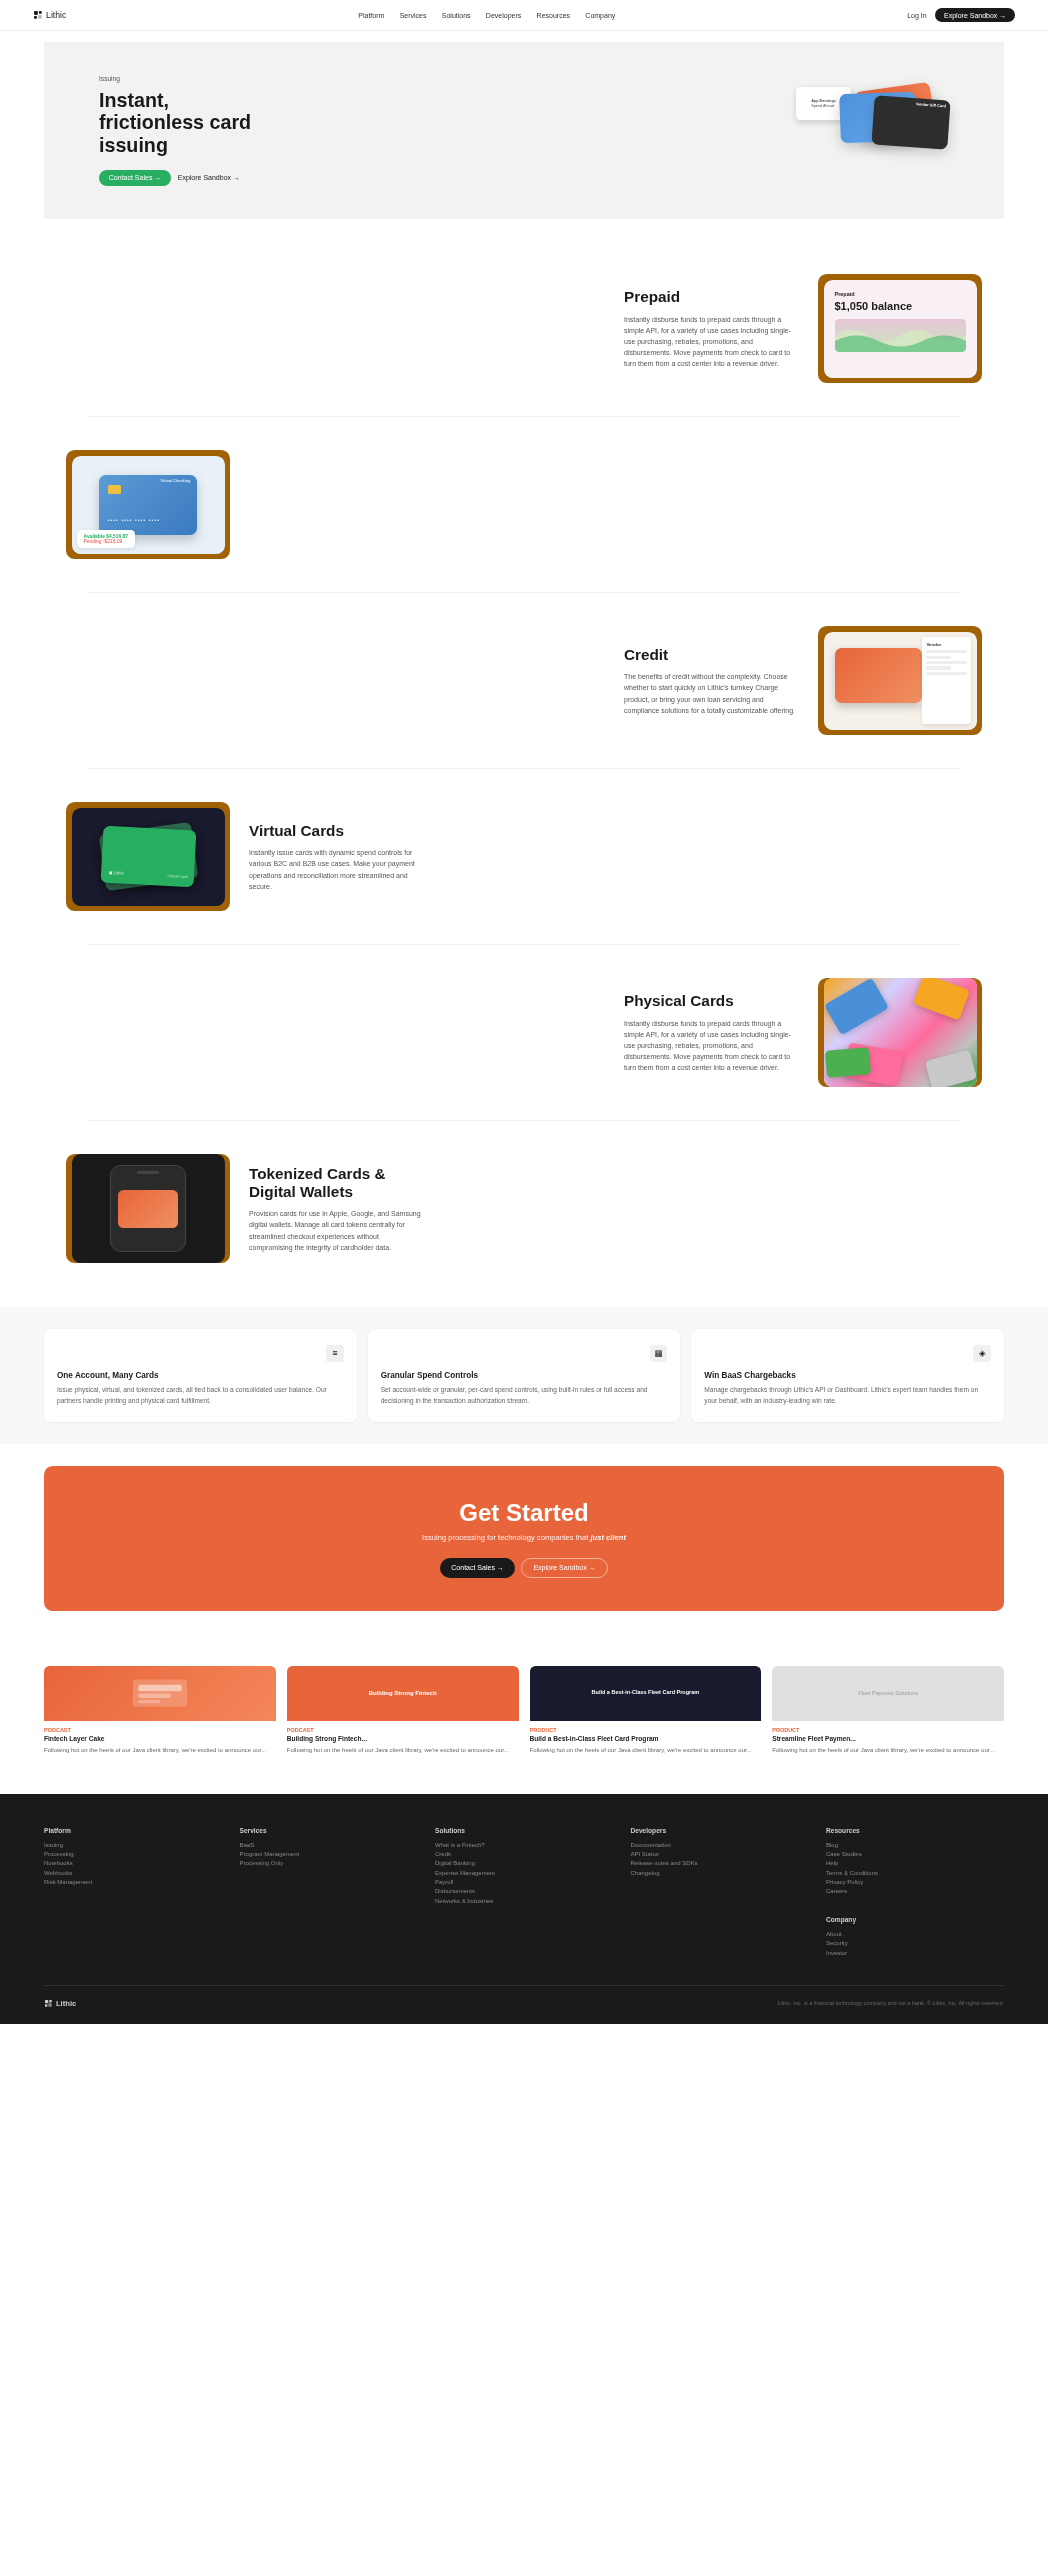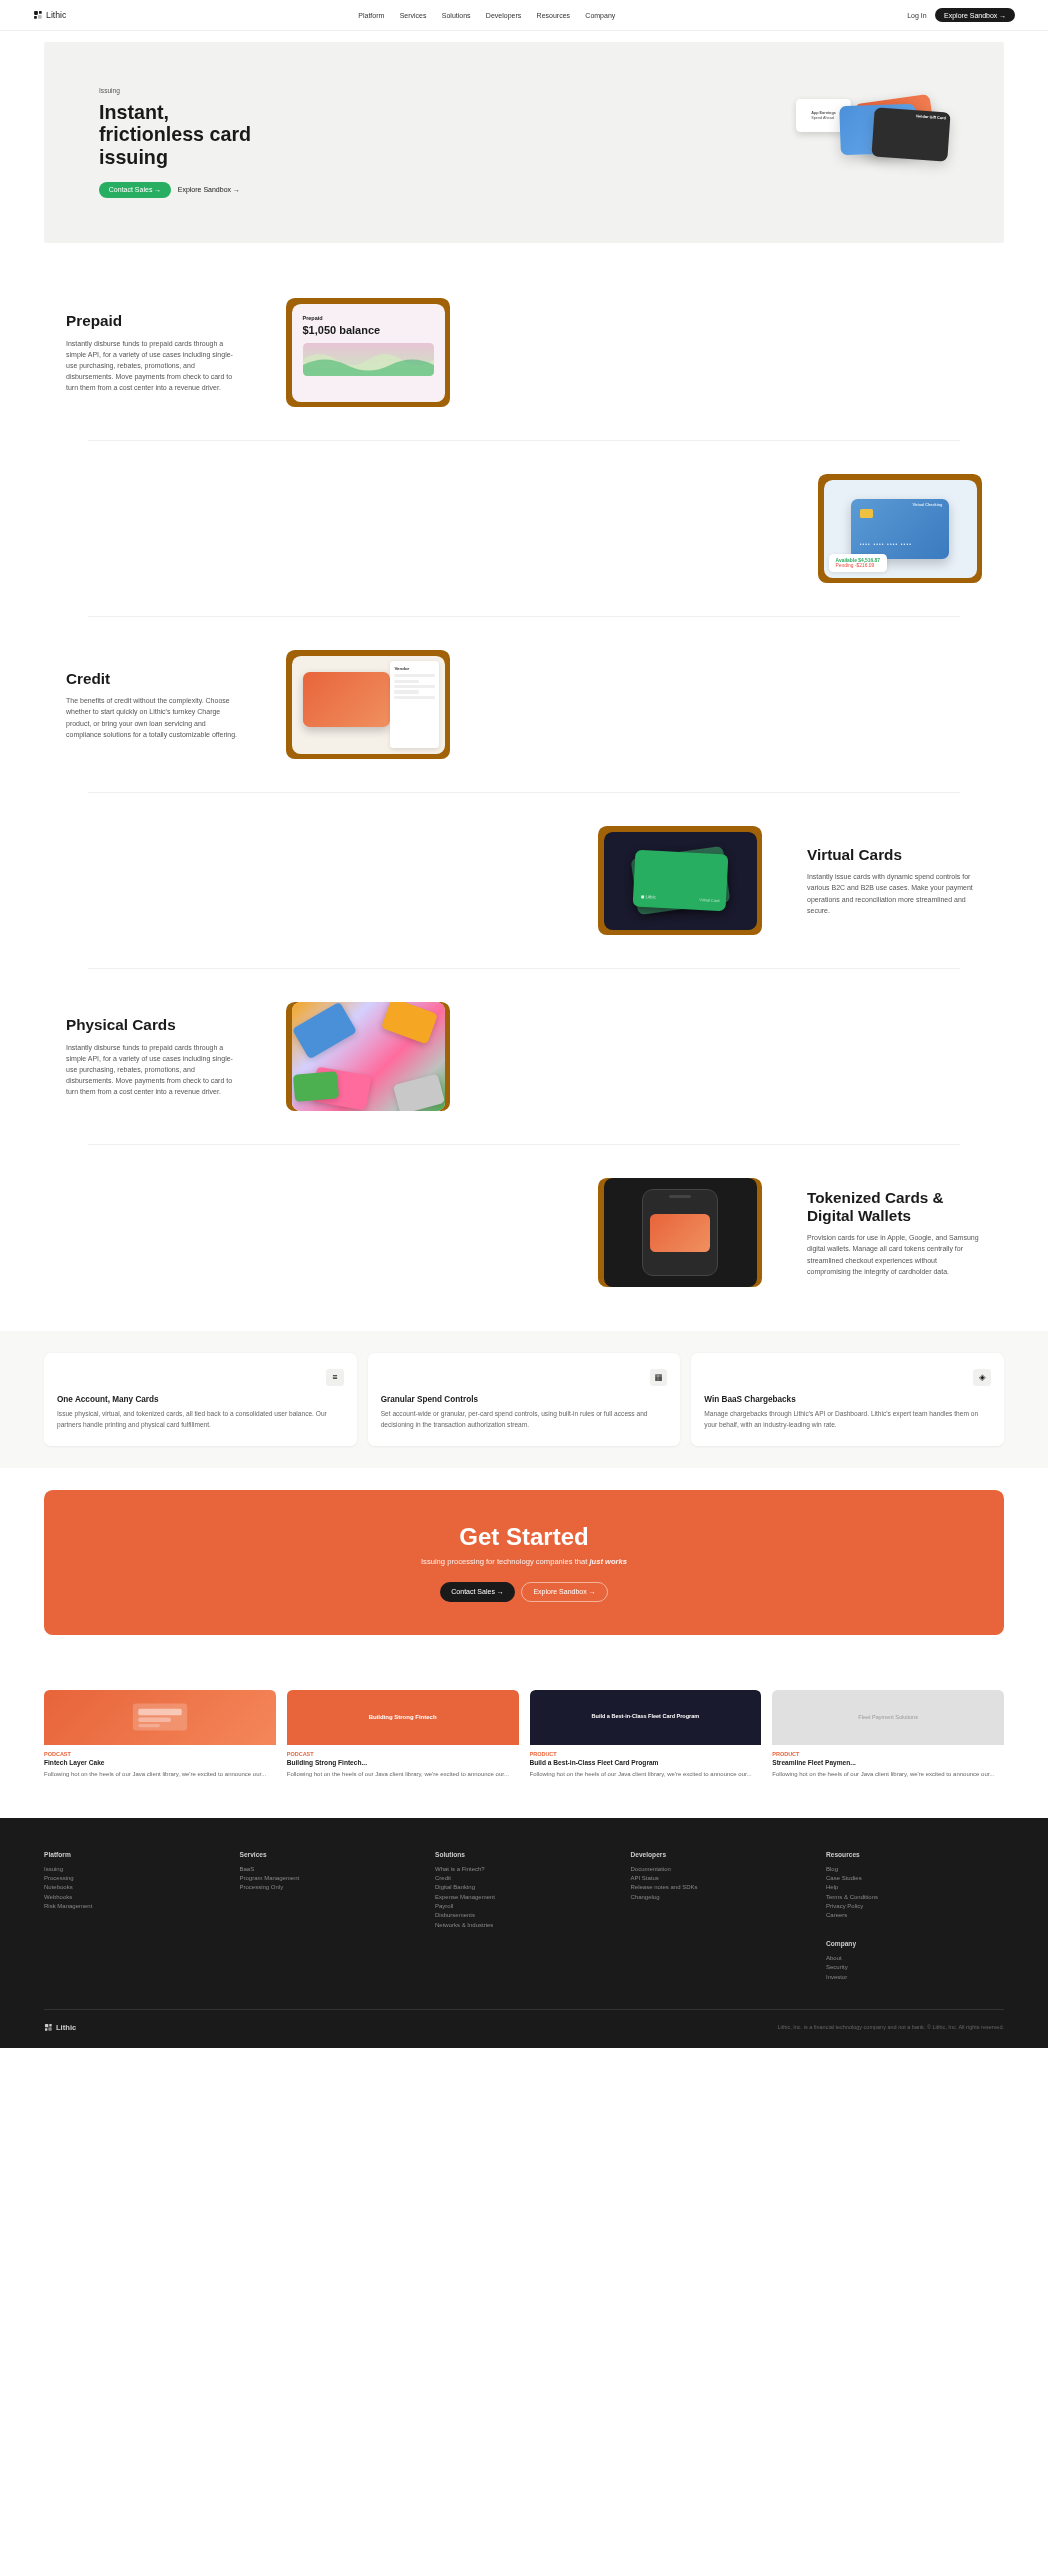--- a/index.html
+++ b/index.html
@@ -15,21 +15,21 @@
     .nav-links a { font-size: 7px; color: #333; text-decoration: none; }
     .nav-right { display: flex; align-items: center; gap: 8.7px; }
     .nav-login { font-size: 7px; color: #333; }
     .btn-sandbox {
       background: #1a1a1a; color: #fff; border: none; border-radius: 11px;
       padding: 3.8px 8.7px; font-size: 7px; cursor: pointer; display: flex; align-items: center; gap: 2.2px;
     }
 
     
     .hero {
-      background: #f2f2f0; padding: 45px 55px; display: flex; align-items: center;
+      background: #f2f2f0; padding: 33px 55px; display: flex; align-items: center;
       justify-content: space-between; min-height: 120px; margin: 11px 44px; border-radius: 2px;
     }
     .hero-left { max-width: 175px; }
     .hero-eyebrow { font-size: 6.6px; color: #555; margin-bottom: 6.6px; }
     .hero-title { font-size: 19.7px; font-weight: 700; line-height: 1.15; margin-bottom: 13px; }
     .hero-buttons { display: flex; gap: 6.6px; align-items: center; }
     .btn-primary {
       background: #27ae60; color: #fff; border: none; border-radius: 11px;
       padding: 4.9px 9.8px; font-size: 7px; cursor: pointer; display: flex; align-items: center; gap: 2.2px;
     }
@@ -59,22 +59,22 @@
     .card-small {
       width: 55px; height: 33px; background: #fff; border-radius: 4.4px;
       bottom: 5.5px; left: 0; box-shadow: 0 2.2px 6.6px rgba(0,0,0,0.15);
       display: flex; align-items: center; justify-content: center;
     }
 
     
     .features-container { padding: 11px 44px; }
 
     .feature-row {
-      display: flex; align-items: center; justify-content: flex-start;
-      padding: 33px 22px; gap: 45px;
+      display: flex; align-items: center; justify-content: flex-end;
+      padding: 33px 22px; gap: 19px;
     }
     .feature-row.reverse { flex-direction: row-reverse; }
 
     .feature-text { max-width: 175px; }
     .feature-title { font-size: 15.3px; font-weight: 700; margin-bottom: 7.6px; }
     .feature-desc { font-size: 7px; color: #555; line-height: 1.6; }
 
     .feature-visual {
       width: 164px; height: 109px; border-radius: 8.7px; overflow: hidden;
       flex-shrink: 0; background: #a16207; display: flex; align-items: center; justify-content: center;
@@ -458,21 +458,21 @@
       <span>◈</span>
     </div>
     <div class="feature-card-title">Win BaaS Chargebacks</div>
     <div class="feature-card-desc">Manage chargebacks through Lithic's API or Dashboard. Lithic's expert team handles them on your behalf, with an industry-leading win rate.</div>
   </div>
 </div>
 
 <div class="cta-section">
   <h2 class="cta-title">Get Started</h2>
   <p class="cta-subtitle">
-    <span>Issuing processing for technology companies that </span><em>just works</em>
+    <span>Issuing processing for technology companies that </span><em>just client</em>
   </p>
   <div class="cta-buttons">
     <button class="btn-cta-dark">Contact Sales →</button>
     <button class="btn-cta-outline">Explore Sandbox →</button>
   </div>
 </div>
 
 <div class="latest-updates">
   <div class="updates-grid">
 

